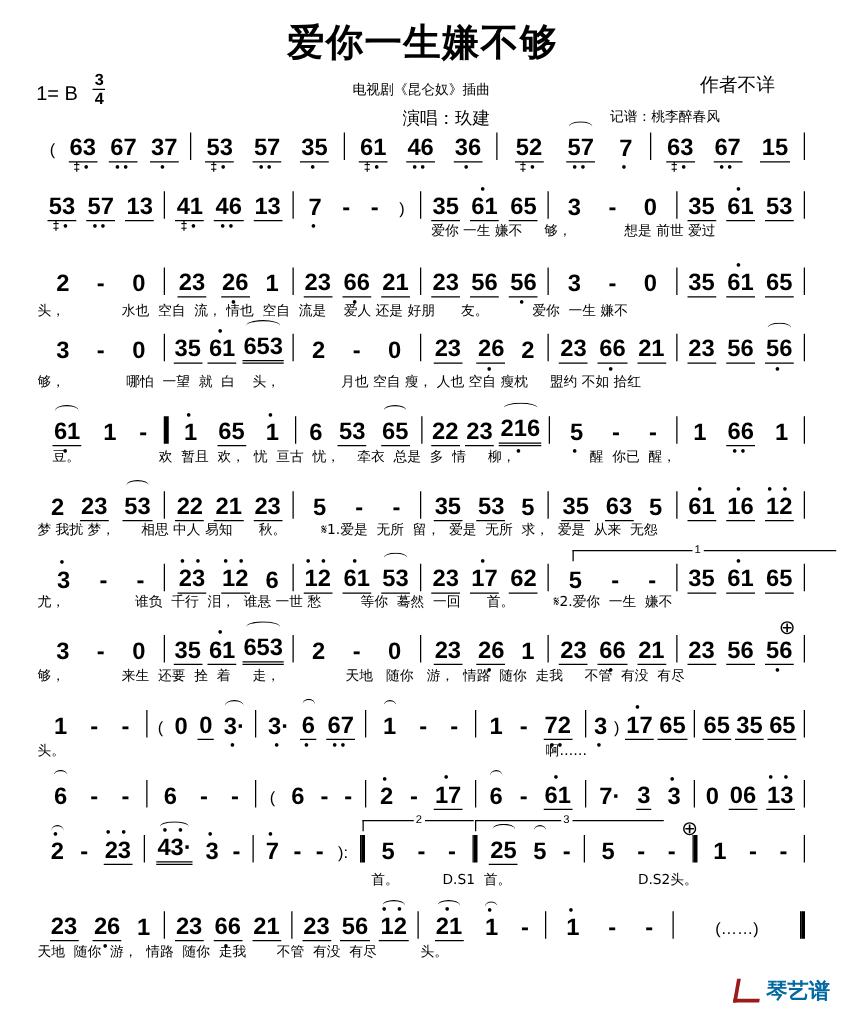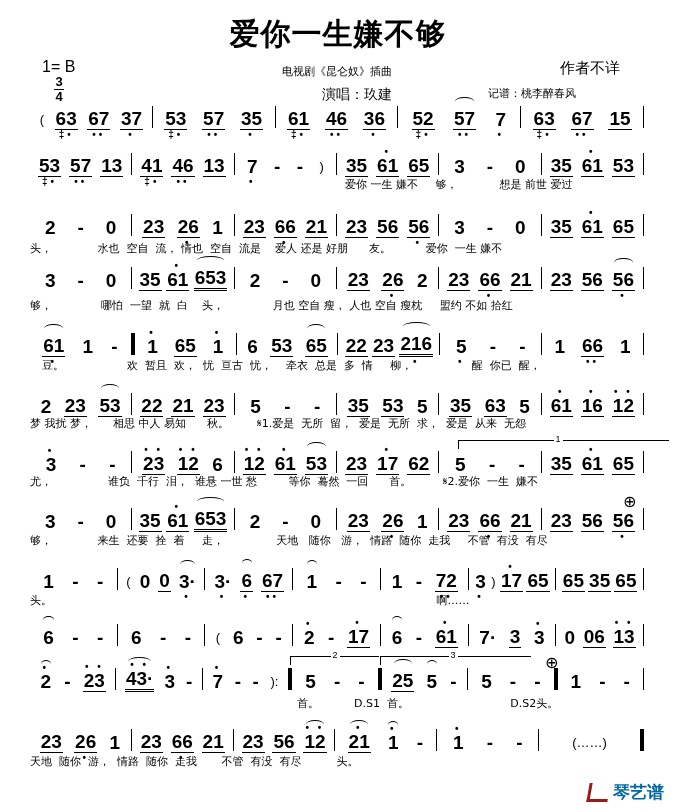--- a/index.html
+++ b/index.html
@@ -1,21 +1,21 @@
 <!DOCTYPE html>
 <html><head>
 <meta charset="utf-8">
 <style>
   html, body { margin: 0; padding: 0; background: #ffffff; }
   body { width: 676px; height: 812px; position: relative; overflow: hidden;
          font-family: "Liberation Sans", "DejaVu Sans", sans-serif; color: #000; }
   .title { position: absolute; top: 14px; left: 0; width: 676px; text-align: center;
            font-family: "DejaVu Serif", "Liberation Serif", serif; font-weight: bold;
            font-size: 30px; letter-spacing: 1px; }
-  .key { position: absolute; top: 58px; left: 42px; font-size: 16px; display: flex; align-items: flex-start; flex-direction: column; }
+  .key { position: absolute; top: 58px; left: 29px; font-size: 16px; display: flex; align-items: flex-end; }
   .key .frac { display: inline-flex; flex-direction: column; align-items: center; margin-left: 12px;
                font-size: 13px; font-weight: bold; line-height: 12px; }
   .key .frac .bar { width: 10px; height: 1px; background: #000; margin: 1px 0; }
   .subtitle { position: absolute; top: 64px; left: 282px; font-size: 11px;
               font-family: "DejaVu Serif", serif; }
   .composer { position: absolute; top: 59px; left: 560px; font-size: 15px; font-family: "DejaVu Serif", serif; }
   .singer { position: absolute; top: 86px; left: 322px; font-size: 14px; font-family: "DejaVu Serif", serif; }
   .transcriber { position: absolute; top: 86px; left: 488px; font-size: 11px; font-family: "DejaVu Serif", serif; }
 
   .row { position: absolute; left: 30px; width: 614px; height: 26px; display: flex; align-items: flex-end; }

